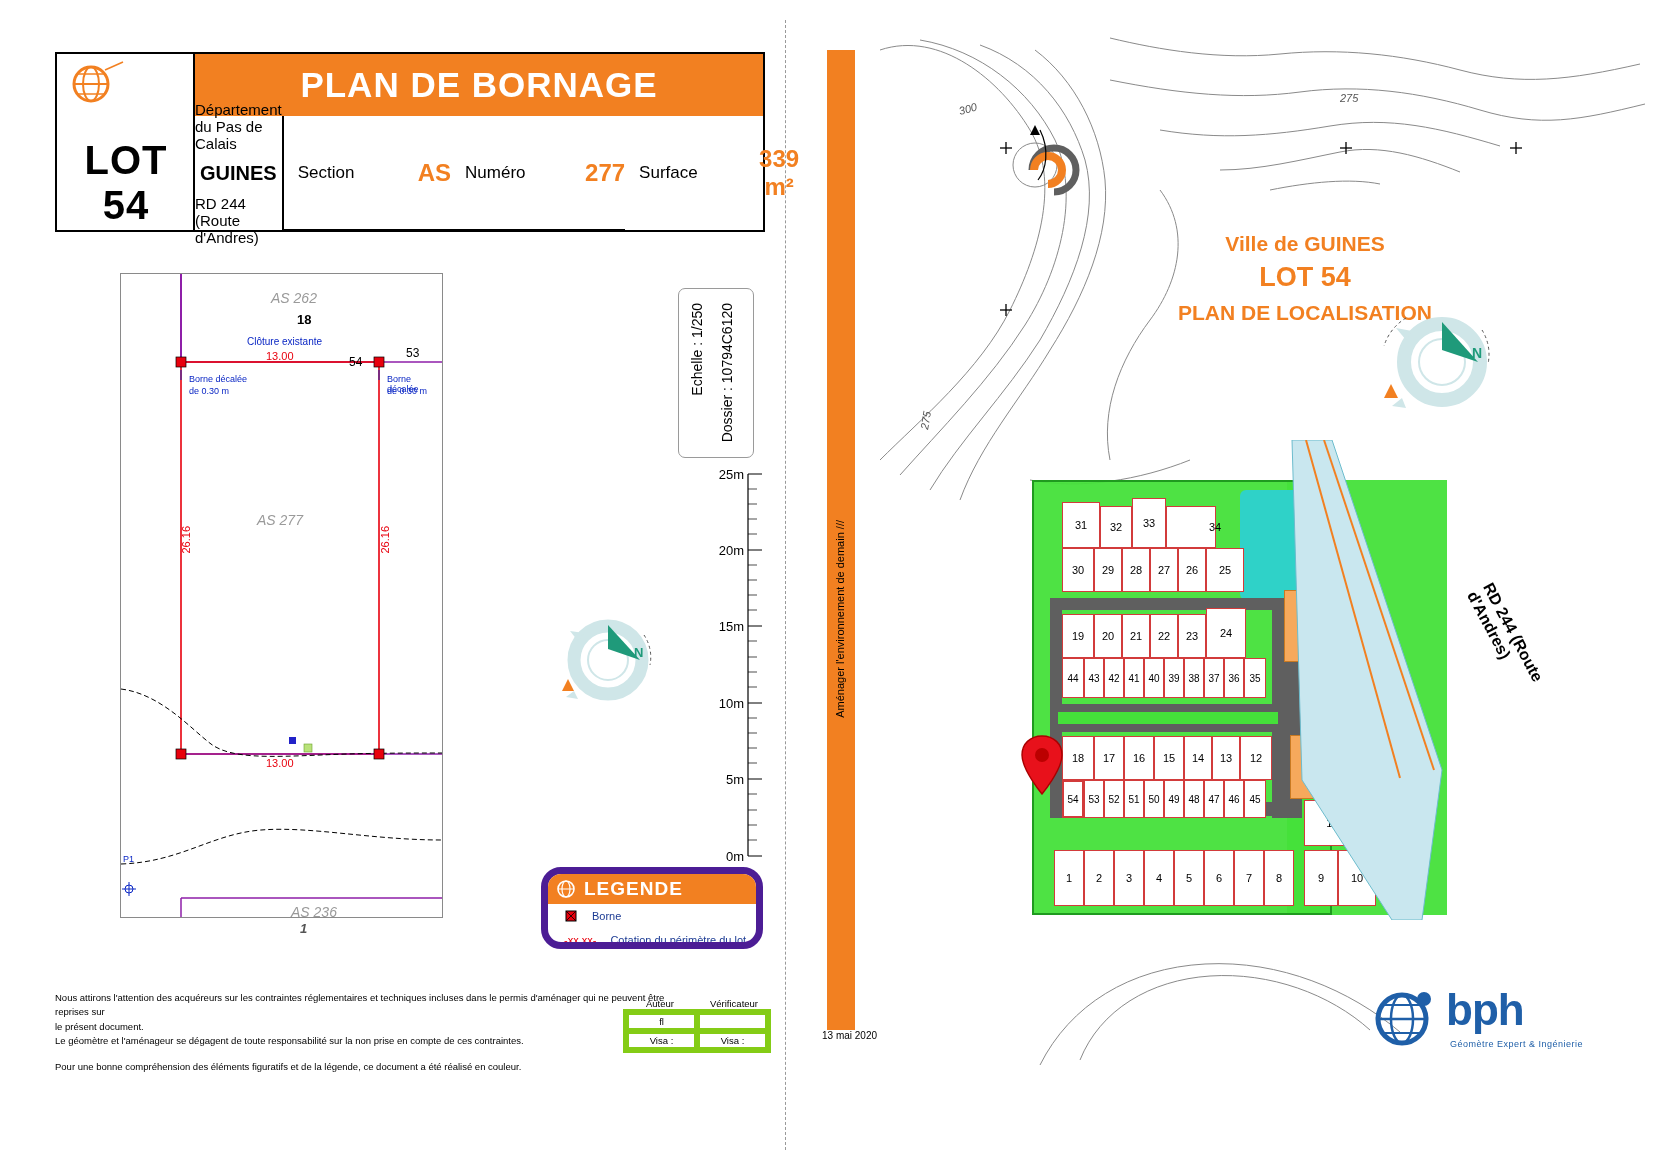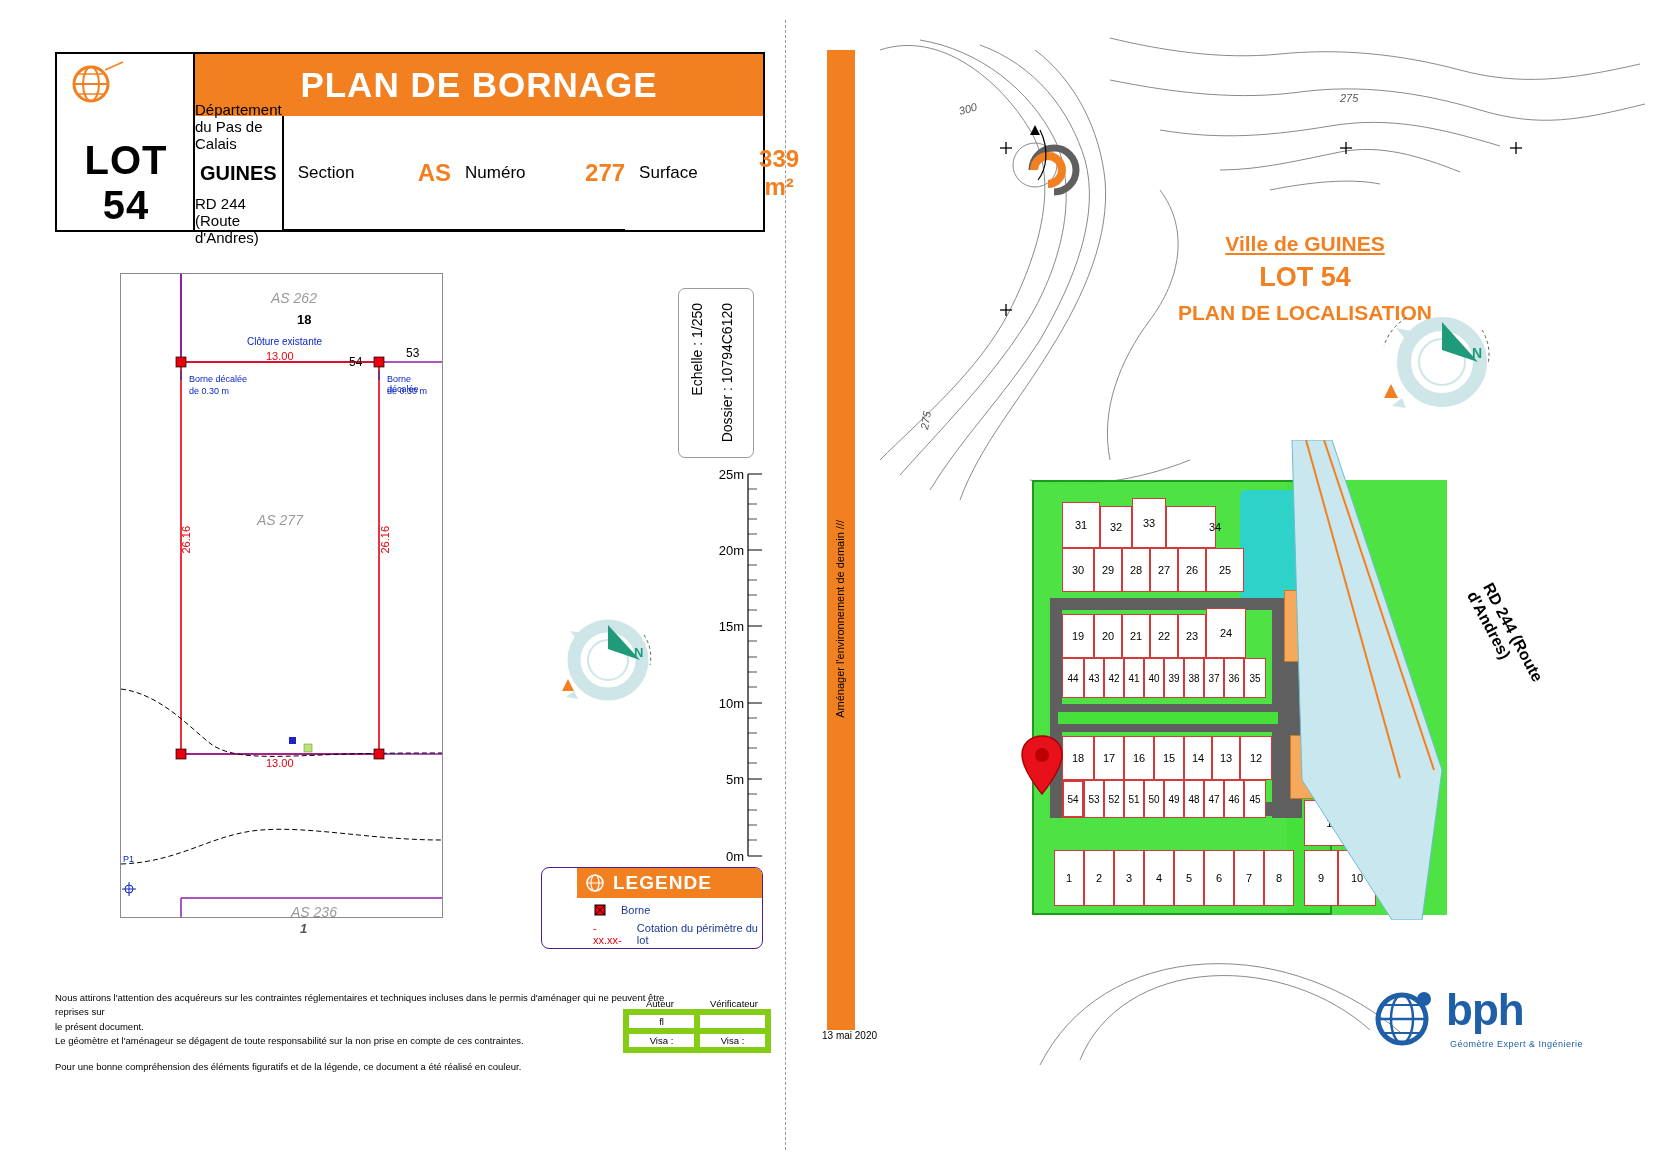--- a/index.html
+++ b/index.html
@@ -41,37 +41,37 @@
   
   #echelle-box{left:678px;top:288px;width:76px;height:170px;border:1px solid #9a9a9a;border-radius:7px;box-sizing:border-box;}
   .vert{writing-mode:vertical-rl;transform:rotate(180deg);font-size:14px;}
 
   
   #banner{left:827px;top:50px;width:28px;height:980px;background:#F28021;}
   #banner-text{left:820px;top:520px;width:40px;text-align:center;}
   #banner-text .vert{font-size:11px;color:#000;}
 
   
-  #legend{left:541px;top:867px;width:222px;height:82px;border:1px solid #4c1d95;border-radius:8px;box-sizing:border-box;overflow:hidden;background:#fff;padding-left:35px;}
+  #legend{left:541px;top:867px;width:222px;height:82px;border:7px solid #4c1d95;border-radius:20px;box-sizing:border-box;overflow:hidden;background:#fff;}
   #legend-header{height:30px;background:#F28021;display:flex;align-items:center;padding-left:8px;gap:8px;}
   #legend-header span{color:#fff;font-weight:bold;font-size:19px;letter-spacing:1px;}
   .leg-row{display:flex;align-items:center;height:24px;padding-left:16px;gap:14px;font-size:11px;color:#1b3a93;}
 
   
   #auteur{left:623px;top:998px;width:148px;height:54px;font-size:10px;}
   #auteur table{border-collapse:collapse;width:100%;height:100%;}
   #auteur td{border:6px solid #84cc16;text-align:center;font-size:9.5px;}
 
   
   #notes{left:55px;top:991px;width:640px;font-size:9.5px;line-height:1.5;}
   #date-text{left:822px;top:1030px;font-size:10px;}
 
   
   #right-titles{left:1090px;top:232px;width:430px;text-align:center;}
-  #right-titles .l1{font-size:21px;color:#F28021;font-weight:bold;text-decoration:underline;}
+  #right-titles .l1{font-size:21px;color:#F28021;font-weight:bold;}
   #right-titles .l2{font-size:27px;color:#F28021;font-weight:bold;margin-top:6px;}
   #right-titles .l3{font-size:21px;color:#F28021;font-weight:bold;margin-top:8px;}
 
   
   #plan{left:1032px;top:480px;width:460px;height:440px;text-align:center;}
   .parcel{position:absolute;background:#fff;border:1px solid #d23b3b;display:flex;align-items:center;justify-content:center;font-size:11px;color:#000;box-sizing:border-box;}
   .ilot{position:absolute;background:#F6A95C;border:1px solid #c97a22;display:flex;align-items:center;justify-content:center;font-size:11px;letter-spacing:1px;}
   .green{position:absolute;background:#45E03A;}
   .darkroad{position:absolute;background:#5f5f5f;}
   .cyan{position:absolute;background:#2fd2c8;}

